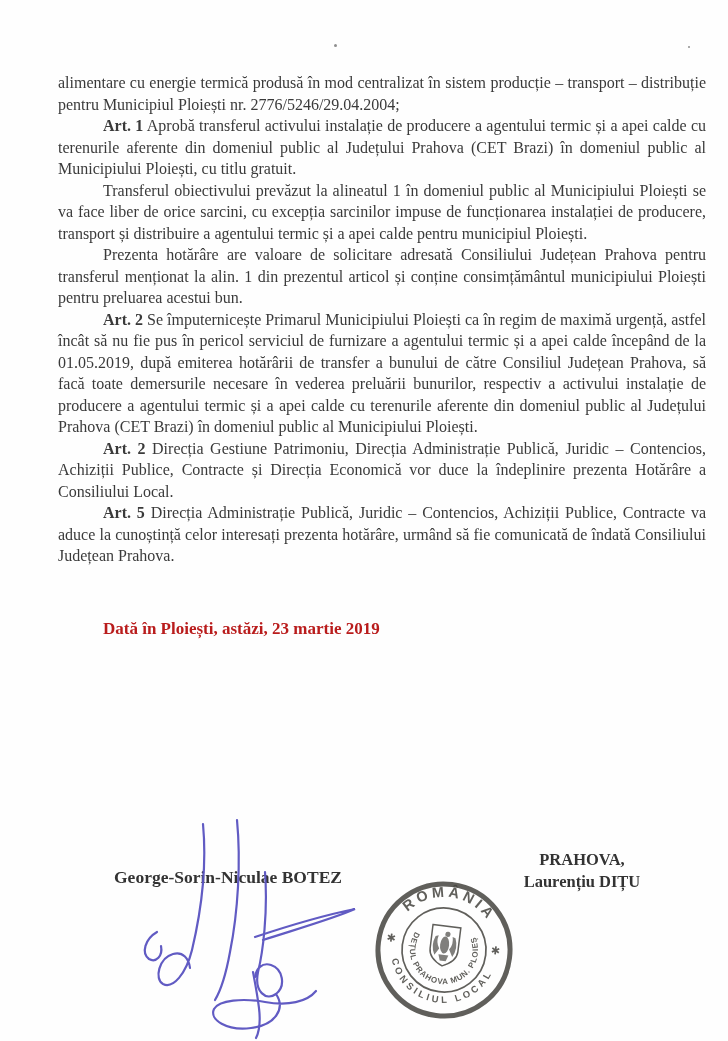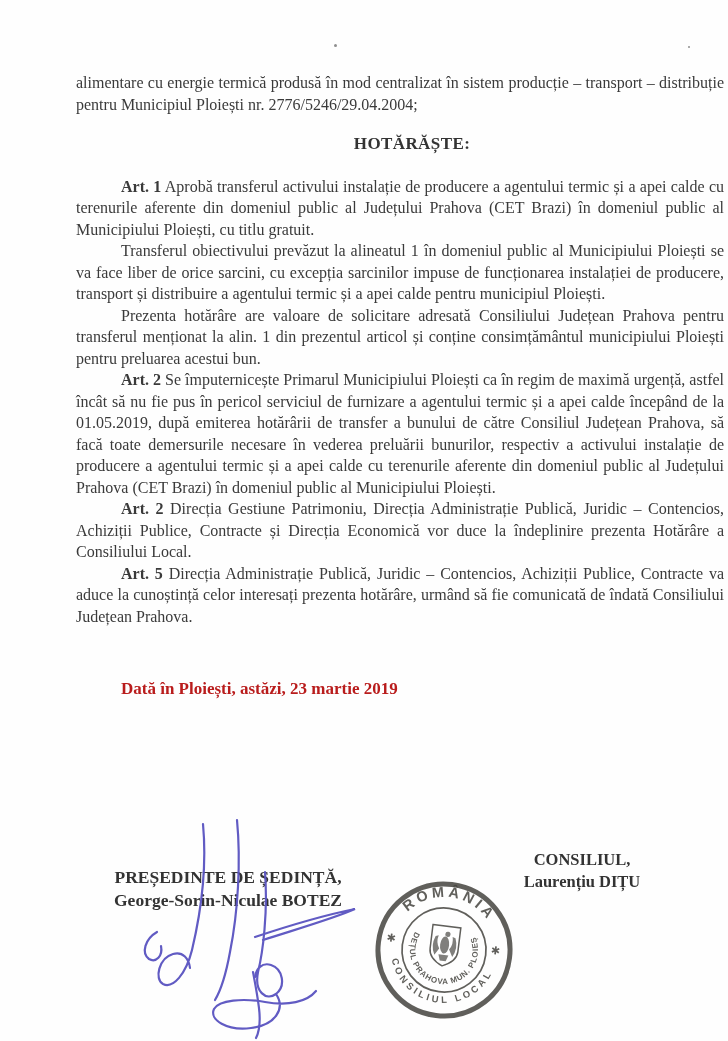--- a/index.html
+++ b/index.html
@@ -7,21 +7,21 @@
     position:relative;
     width:728px;height:1041px;
     margin:0 auto;
     background:#fefefe;
     font-family:"Liberation Serif","DejaVu Serif",serif;
     color:#3a3a3a;
     overflow:hidden;
   }
   .speck{position:absolute;background:#8f8f8f;border-radius:50%;}
   .content{
-    position:absolute;left:76px;top:72px;width:648px;
+    position:absolute;left:58px;top:72px;width:648px;
     font-size:16px;line-height:21.5px;
     text-align:justify;
   }
   .para{margin:0;}
   .para.indent{text-indent:38px;}
   .art-prefix{font-weight:bold;margin-left:7px;}
   .doc-heading{
     margin:18px 0 21px 0;
     text-align:center;
     font-weight:bold;
@@ -59,39 +59,37 @@
 <body>
 
 <div class="page">
 
   <div class="speck" style="left:334px;top:44px;width:3px;height:3px;"></div>
   <div class="speck" style="left:688px;top:46px;width:2px;height:2px;"></div>
 
   <div class="content">
     <p class="para"><span>alimentare cu energie termică produsă în mod centralizat în sistem producție – transport – distribuție pentru Municipiul Ploiești nr. 2776/5246/29.04.2004;</span></p>
 
-    <p class="doc-heading">HOTĂRĂȘTE:</p>
 
     <p class="para indent"><span class="art-prefix">Art. 1</span><span> Aprobă transferul activului instalație de producere a agentului termic și a apei calde cu terenurile aferente din domeniul public al Județului Prahova (CET Brazi) în domeniul public al Municipiului Ploiești, cu titlu gratuit.</span></p>
     <p class="para indent"><span class="art-prefix"></span><span>Transferul obiectivului prevăzut la alineatul 1 în domeniul public al Municipiului Ploiești se va face liber de orice sarcini, cu excepția sarcinilor impuse de funcționarea instalației de producere, transport și distribuire a agentului termic și a apei calde pentru municipiul Ploiești.</span></p>
     <p class="para indent"><span class="art-prefix"></span><span>Prezenta hotărâre are valoare de solicitare adresată Consiliului Județean Prahova pentru transferul menționat la alin. 1 din prezentul articol și conține consimțământul municipiului Ploiești pentru preluarea acestui bun.</span></p>
     <p class="para indent"><span class="art-prefix">Art. 2</span><span> Se împuternicește Primarul Municipiului Ploiești ca în regim de maximă urgență, astfel încât să nu fie pus în pericol serviciul de furnizare a agentului termic și a apei calde începând de la 01.05.2019, după emiterea hotărârii de transfer a bunului de către Consiliul Județean Prahova, să facă toate demersurile necesare în vederea preluării bunurilor, respectiv a activului instalație de producere a agentului termic și a apei calde cu terenurile aferente din domeniul public al Județului Prahova (CET Brazi) în domeniul public al Municipiului Ploiești.</span></p>
     <p class="para indent"><span class="art-prefix">Art. 2</span><span> Direcția Gestiune Patrimoniu, Direcția Administrație Publică, Juridic – Contencios, Achiziții Publice, Contracte și Direcția Economică vor duce la îndeplinire prezenta Hotărâre a Consiliului Local.</span></p>
     <p class="para indent"><span class="art-prefix">Art. 5</span><span> Direcția Administrație Publică, Juridic – Contencios, Achiziții Publice, Contracte va aduce la cunoștință celor interesați prezenta hotărâre, urmând să fie comunicată de îndată Consiliului Județean Prahova.</span></p>
 
     <p class="date-line">Dată în Ploiești, astăzi, 23 martie 2019</p>
   </div>
 
   <div class="sig-left">
-    <div>PREȘEDINTE DE ȘEDINȚĂ,</div>
     <div>George-Sorin-Niculae BOTEZ</div>
   </div>
 
   <div class="sig-right">
-    <div>CONSILIUL,</div>
+    <div>PRAHOVA,</div>
     <div>Laurențiu DIȚU</div>
   </div>
 
   <div class="stamp-wrap">
     <svg width="146" height="146" viewBox="0 0 146 146">
       <g stroke="#45443f" fill="none" opacity="0.85">
         <circle cx="73" cy="73" r="66" stroke-width="5"></circle>
         <circle cx="73" cy="73" r="42" stroke-width="1.7"></circle>
       </g>
       <defs>

